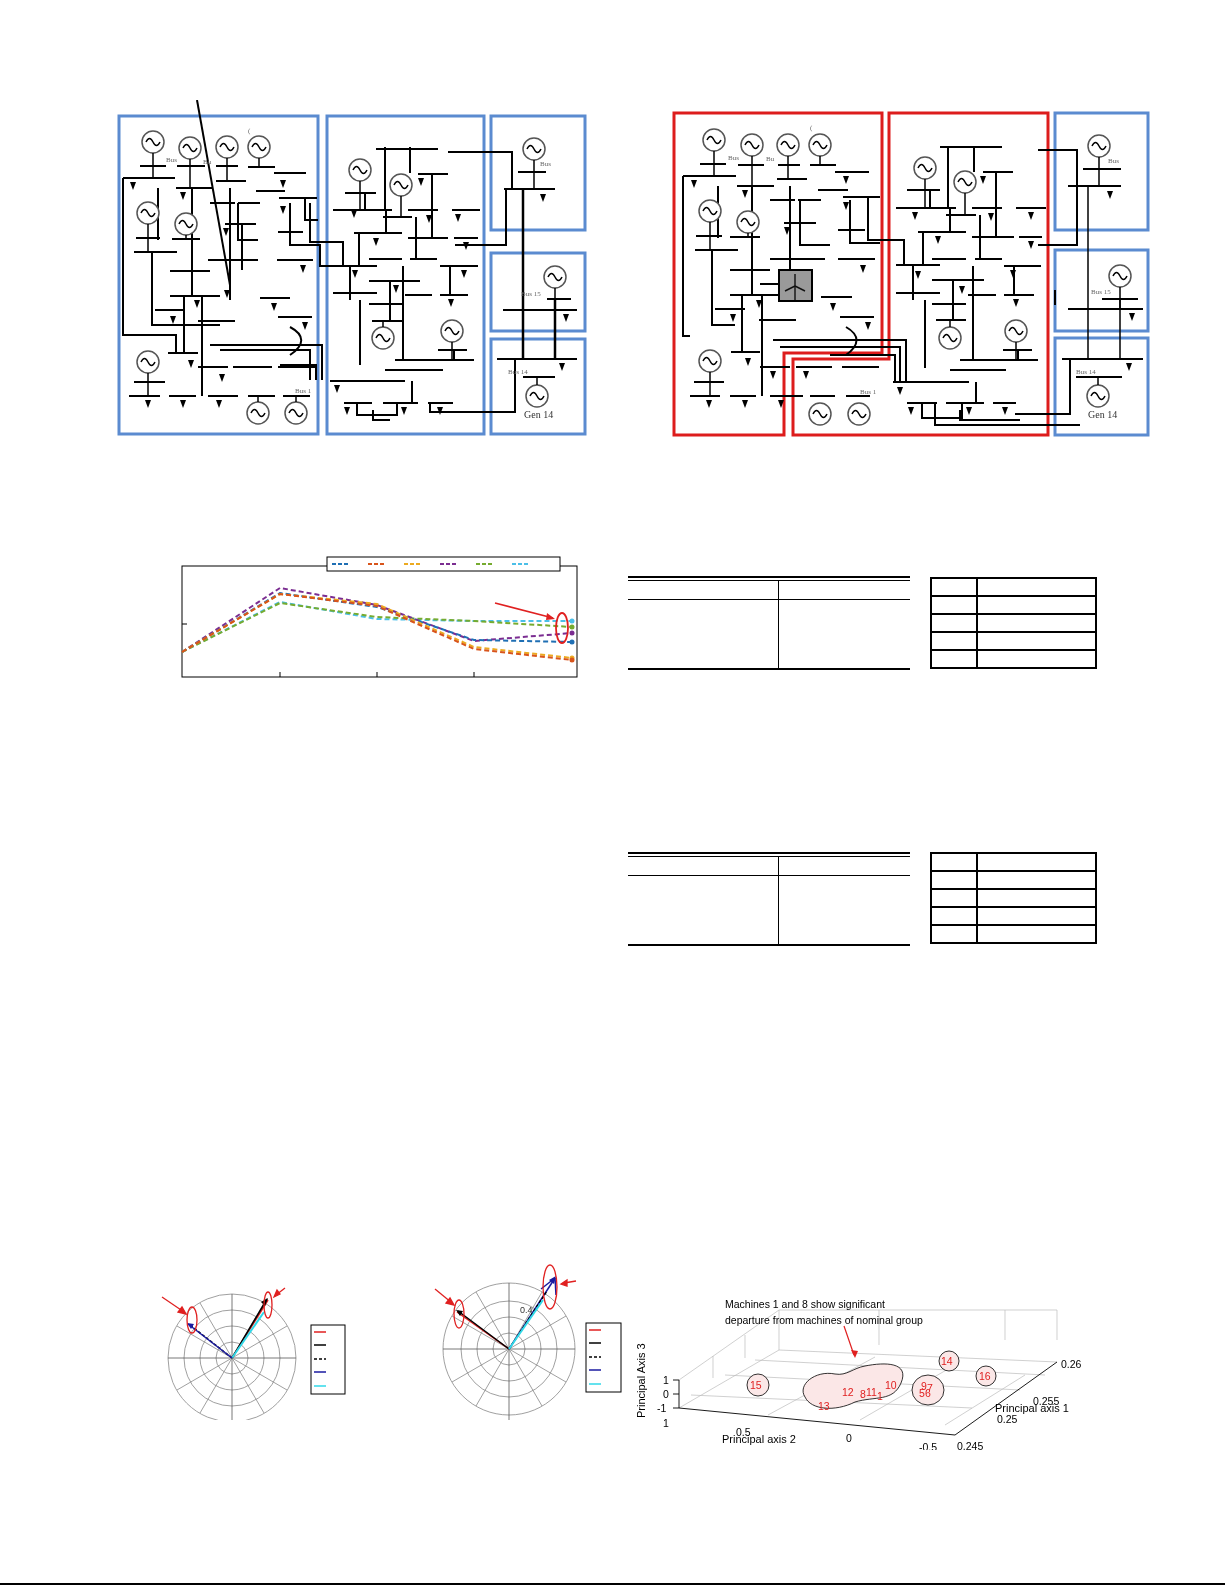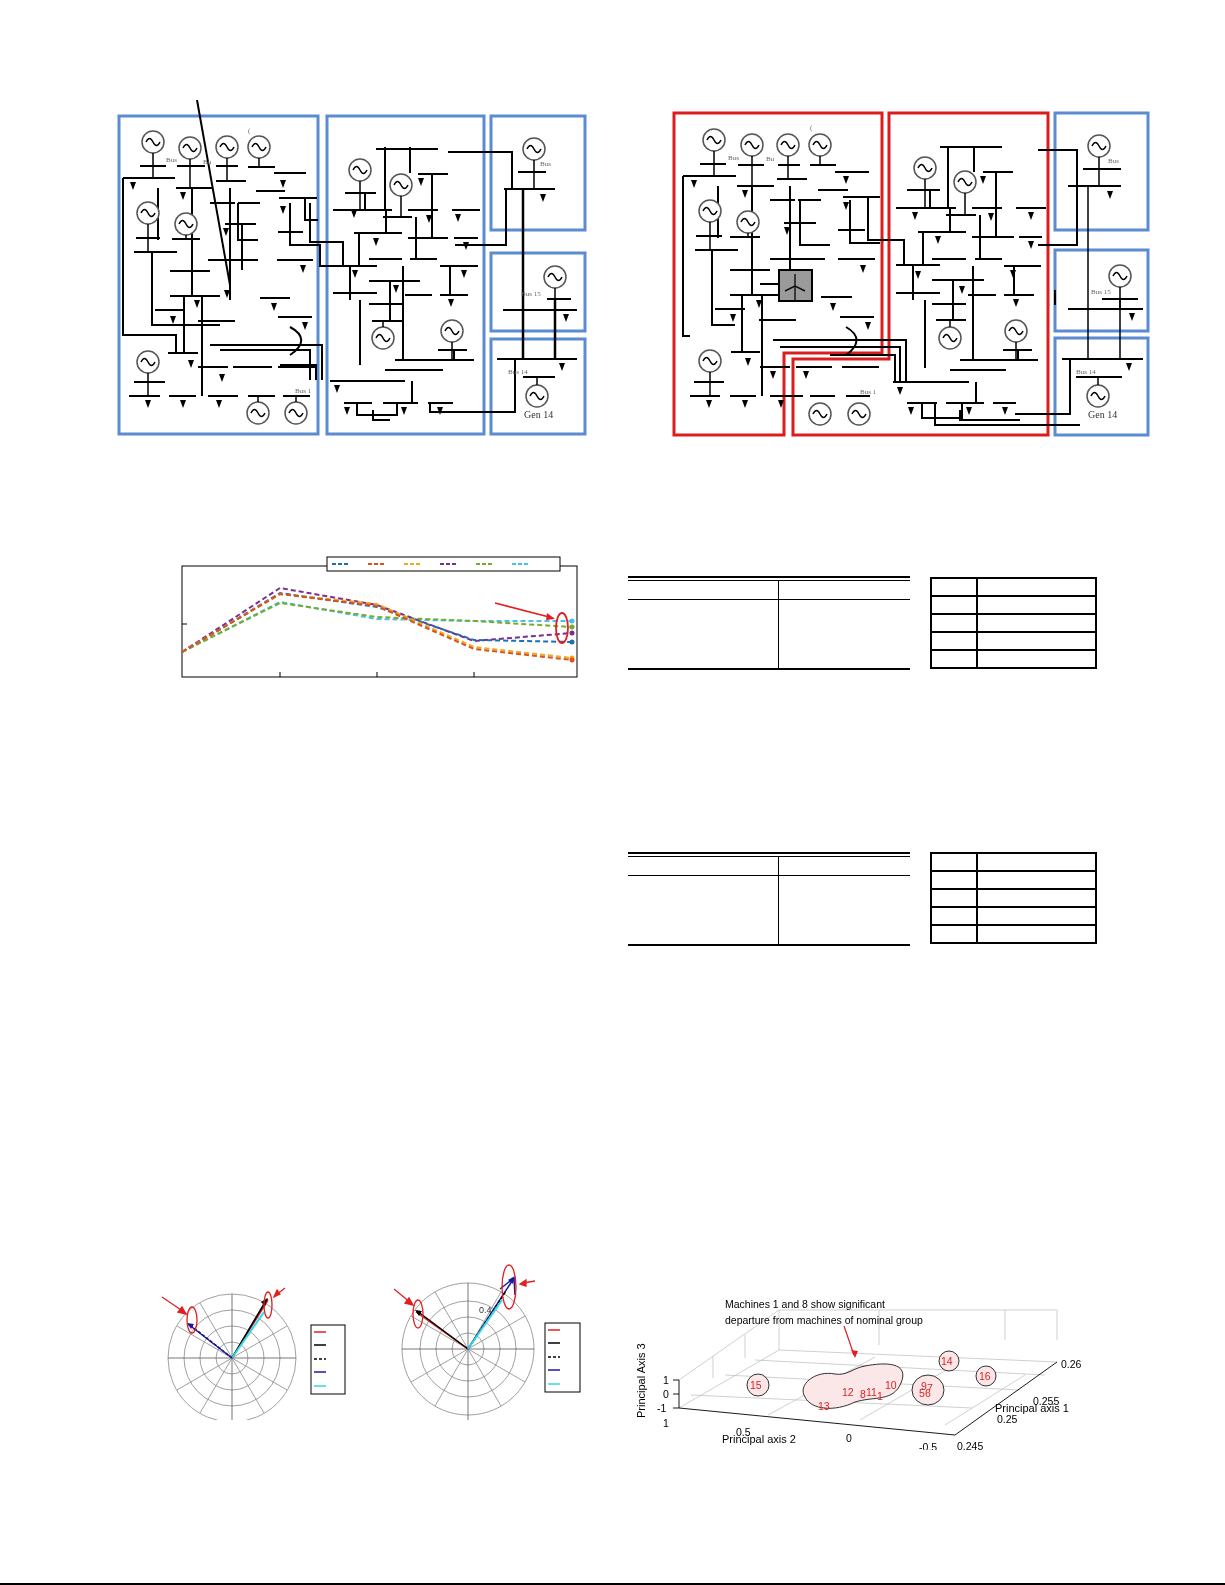--- a/index.html
+++ b/index.html
@@ -618,21 +618,21 @@
       <rect x="171" y="65" width="34" height="69" fill="#fff" stroke="#000" stroke-width="1"></rect>
       <line x1="174" y1="72" x2="186" y2="72" stroke="#e02020" stroke-width="1.5"></line>
       <line x1="174" y1="85" x2="186" y2="85" stroke="#000" stroke-width="1.5"></line>
       <line x1="174" y1="99" x2="186" y2="99" stroke="#000" stroke-width="1.5" stroke-dasharray="3,2"></line>
       <line x1="174" y1="112" x2="186" y2="112" stroke="#1a1aa0" stroke-width="1.5"></line>
       <line x1="174" y1="126" x2="186" y2="126" stroke="#30d8e8" stroke-width="1.5"></line>
     </g>
   </svg>
 </div>
 
-<div class="abs" style="left:372px;top:1245px;width:220px;height:175px;">
+<div class="abs" style="left:413px;top:1245px;width:220px;height:175px;">
   <svg width="220" height="175" viewBox="0 0 220 175">
     <g fill="none" stroke="#888" stroke-width="0.8">
       <circle cx="96" cy="104" r="16"></circle>
         <circle cx="96" cy="104" r="32"></circle>
         <circle cx="96" cy="104" r="48"></circle>
         <circle cx="96" cy="104" r="66"></circle>
       <line x1="30" y1="104" x2="162" y2="104" stroke="#555"></line>
       <line x1="96" y1="38" x2="96" y2="175" stroke="#555"></line>
       <line x1="96" y1="104" x2="129" y2="47"></line>
         <line x1="96" y1="104" x2="153" y2="71"></line>

